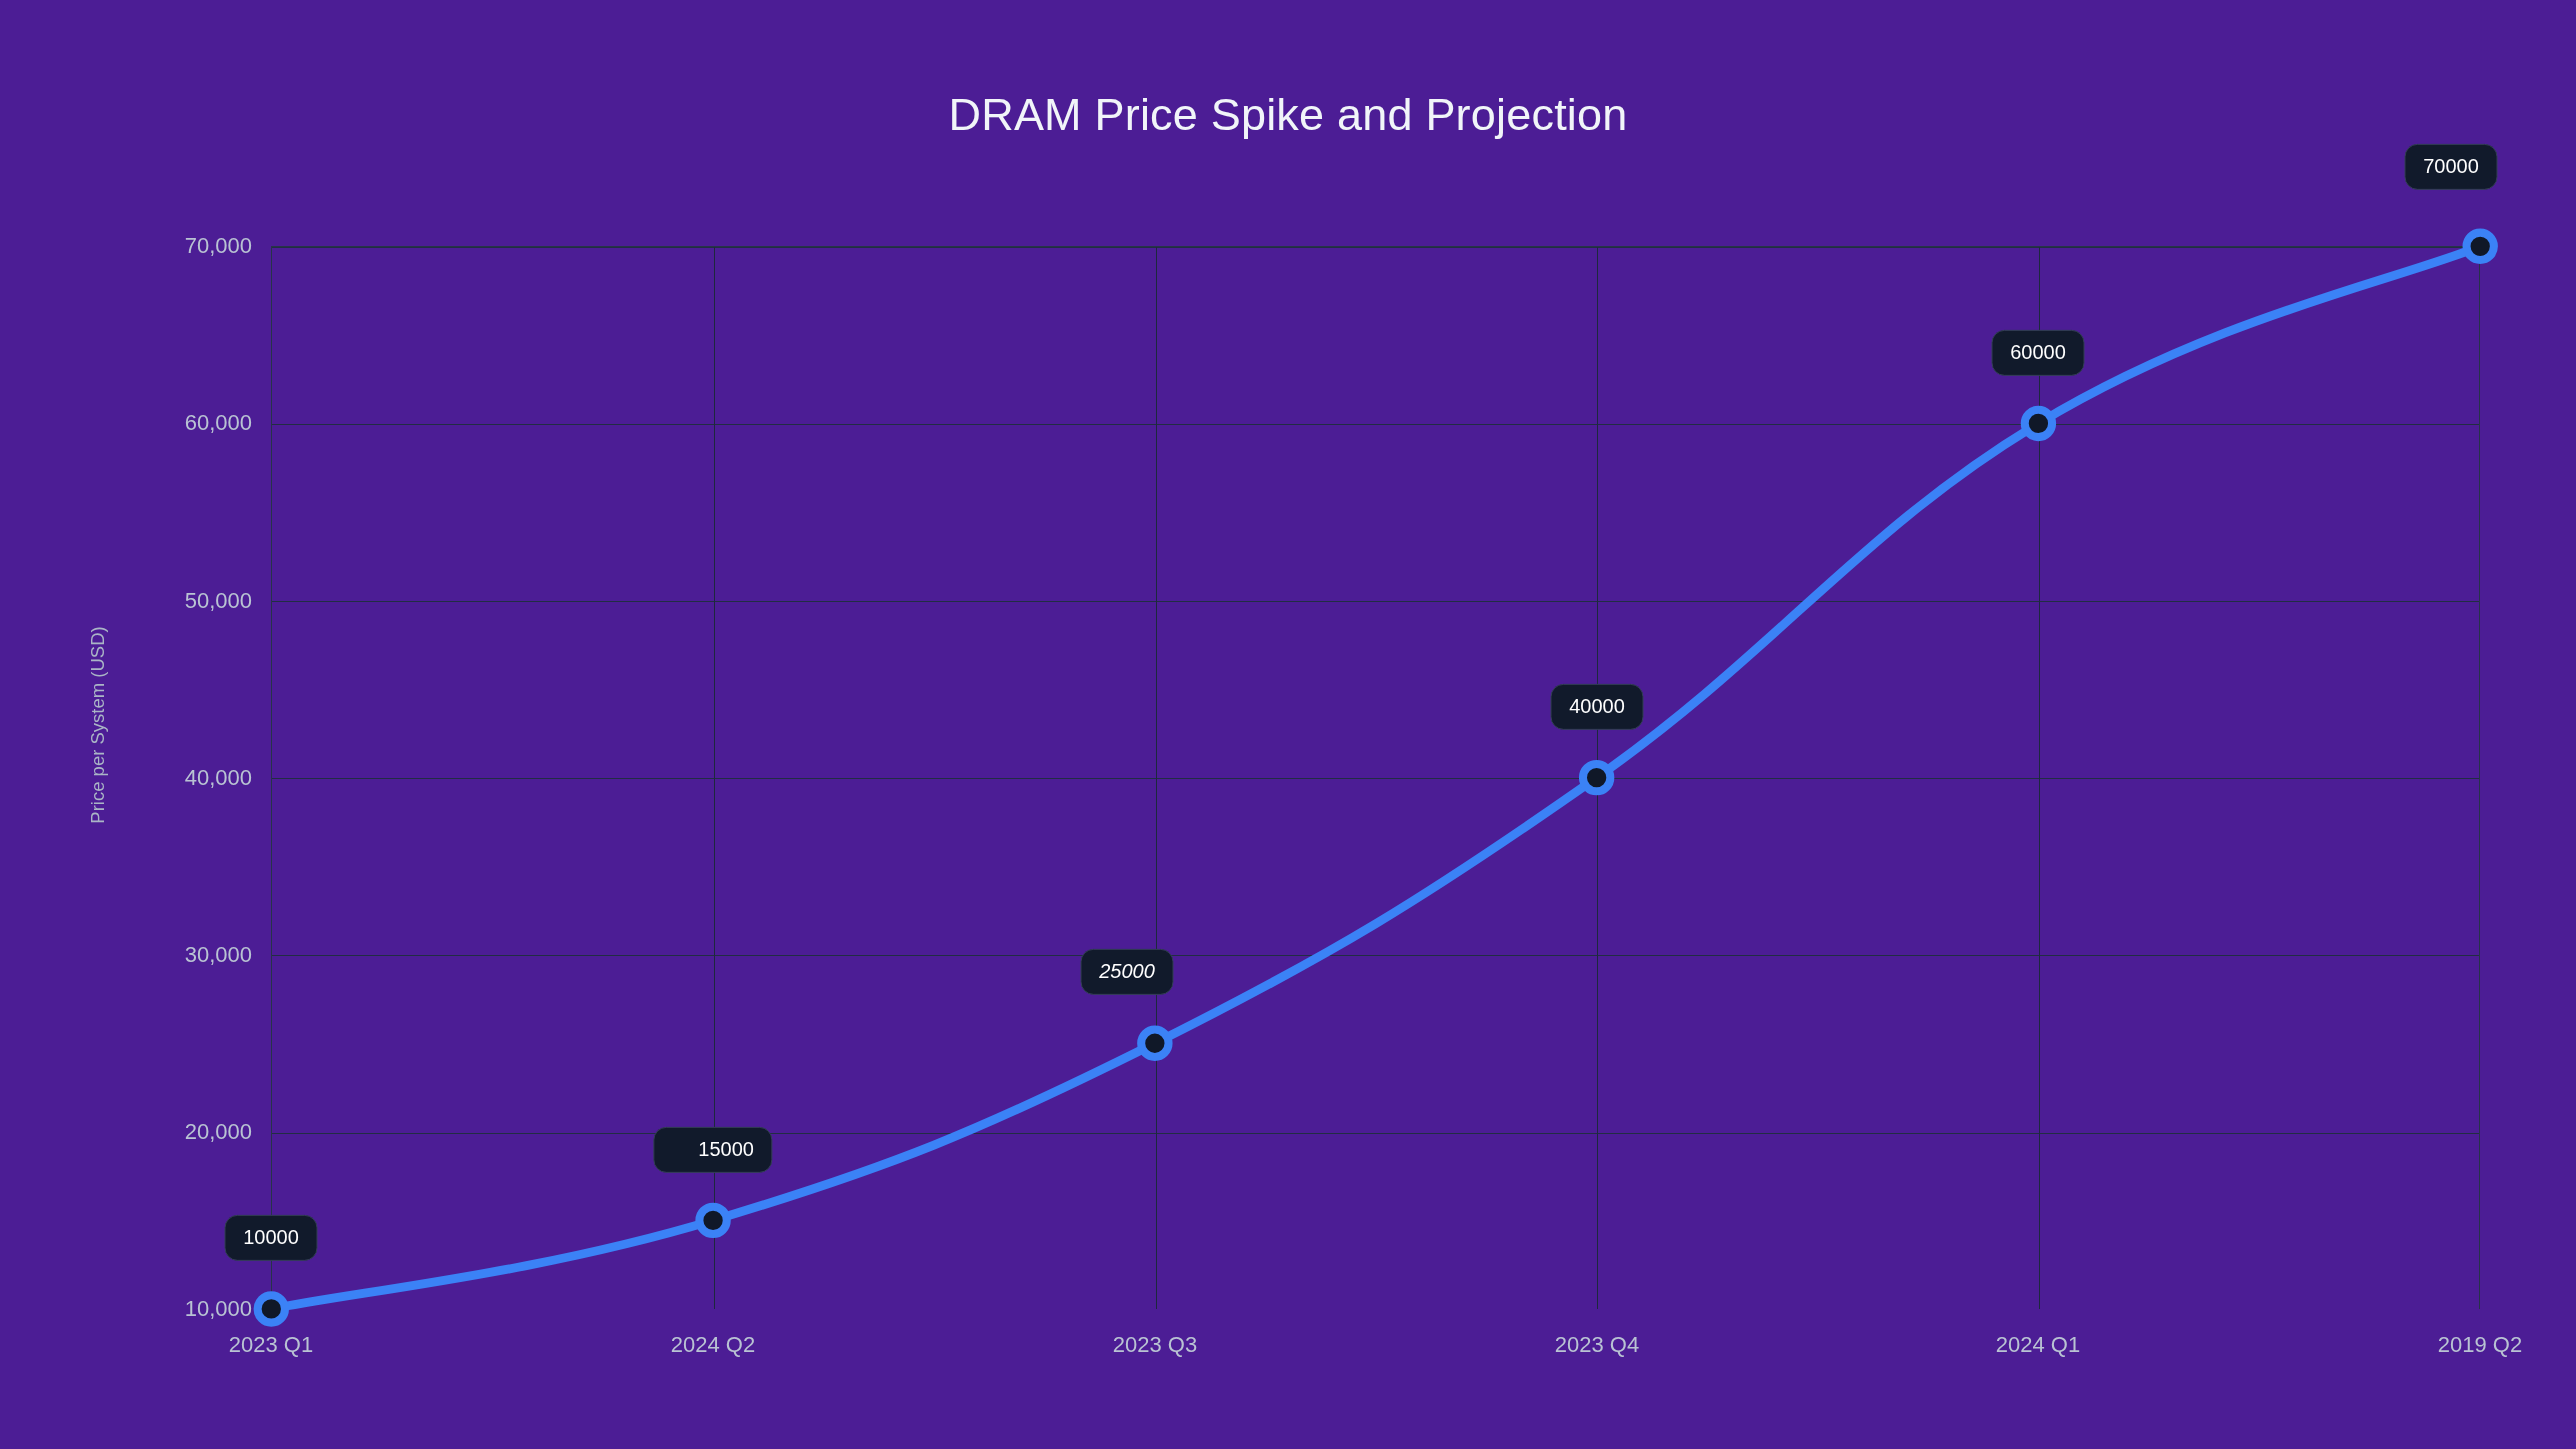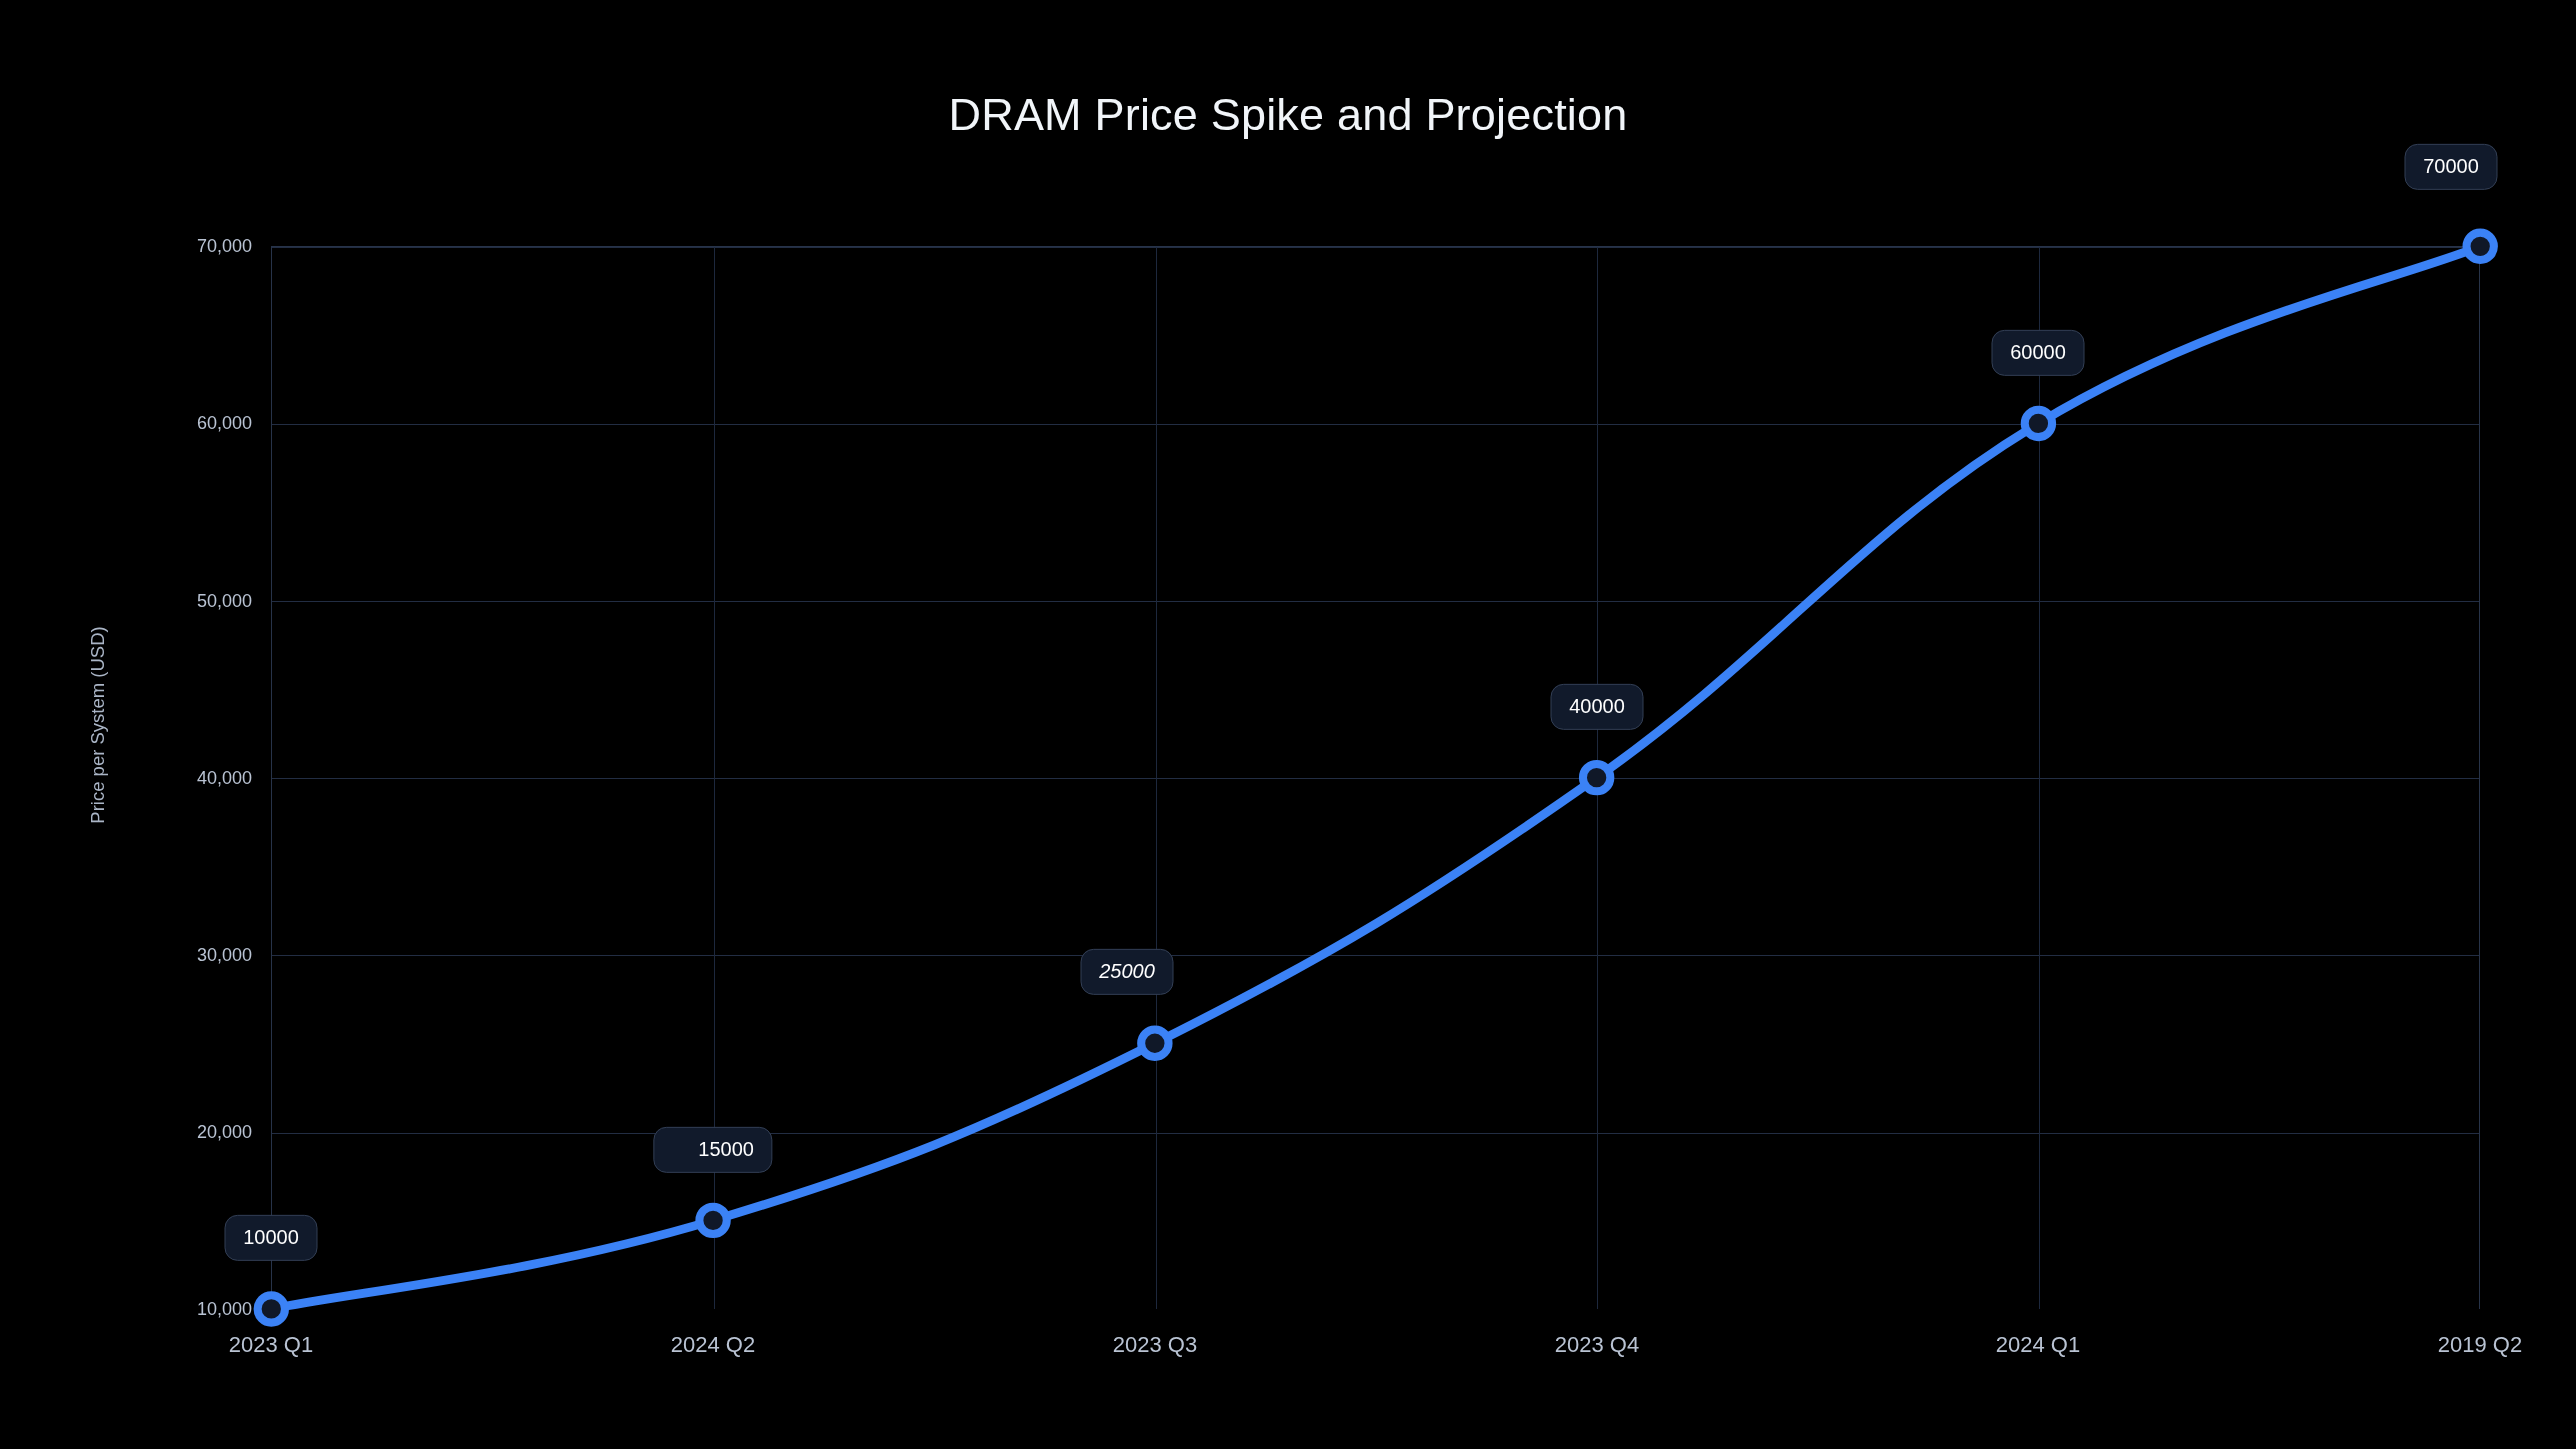--- a/index.html
+++ b/index.html
@@ -11,21 +11,21 @@
     width: 2576px;
     height: 1449px;
     overflow: hidden;
     font-family: "Liberation Sans", sans-serif;
     position: relative;
   }
 
   #chart-root {
     position: absolute;
     inset: 0;
-    background: #000000;
+    background: #4c1d95;
   }
 
   
   #chart-title {
     position: absolute;
     top: 90px;
     left: 0;
     width: 2576px;
     text-align: center;
     color: #f1f5f9;
@@ -61,21 +61,21 @@
     top: 0;
     height: 100%;
     width: 0.8px;
     background: #1d283d;
   }
   .y-tick-inner {
     position: absolute;
     right: 0;
     transform: translateY(-50%);
     color: #b9c3d3;
-    font-size: 18px;
+    font-size: 22px;
     white-space: nowrap;
   }
   #y-axis-ticks {
     position: absolute;
     left: 0;
     top: 0;
     width: 252px;
     height: 1449px;
   }
 

